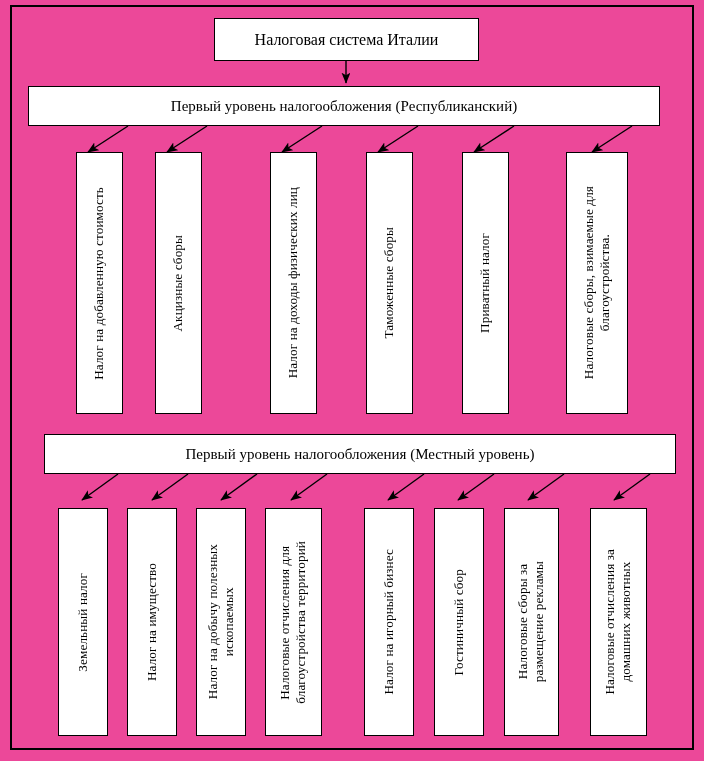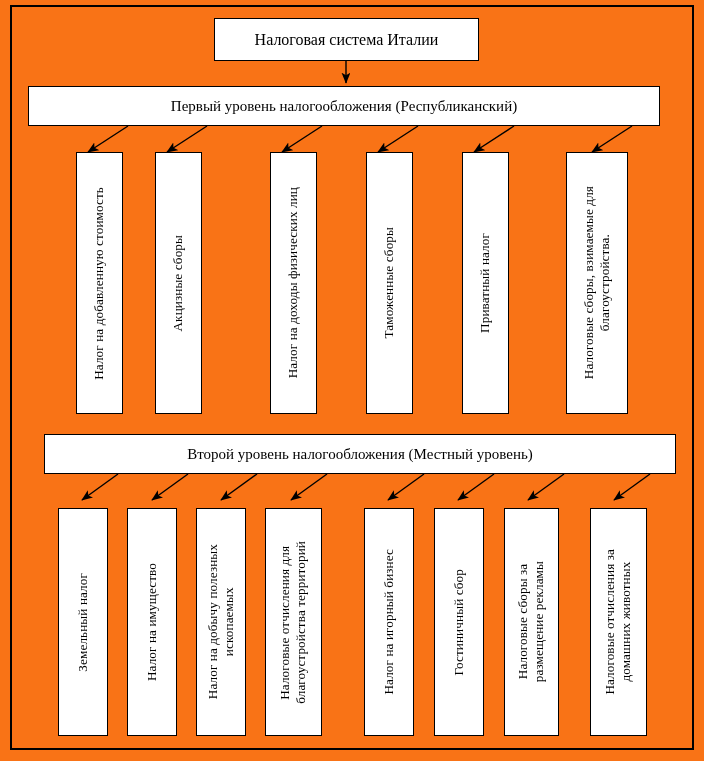--- a/index.html
+++ b/index.html
@@ -10,21 +10,21 @@
   }
   body {
     font-family: "Liberation Serif", "DejaVu Serif", serif;
     color: #000000;
   }
 
   #canvas {
     position: relative;
     width: 704px;
     height: 761px;
-    background: #f97316;
+    background: #ec4899;
     overflow: hidden;
   }
 
   
   .page-frame {
     position: absolute;
     left: 10px;
     top: 5px;
     width: 684px;
     height: 745px;
@@ -155,21 +155,21 @@
   </div>
   <div class="nbox v-text" style="left:462px; top:152px; width:47px; height:262px;">
     <span class="vlabel">Приватный налог</span>
   </div>
   <div class="nbox v-text" style="left:566px; top:152px; width:62px; height:262px;">
     <span class="vlabel">Налоговые сборы, взимаемые для
 благоустройства.</span>
   </div>
 
   <div class="nbox h-text" id="box-level2">
-    <span class="lbl">Второй уровень налогообложения (Местный уровень)</span>
+    <span class="lbl">Первый уровень налогообложения (Местный уровень)</span>
   </div>
 
   <div class="nbox v-text" style="left:58px;  top:508px; width:50px; height:228px;">
     <span class="vlabel">Земельный налог</span>
   </div>
   <div class="nbox v-text" style="left:127px; top:508px; width:50px; height:228px;">
     <span class="vlabel">Налог на имущество</span>
   </div>
   <div class="nbox v-text" style="left:196px; top:508px; width:50px; height:228px;">
     <span class="vlabel">Налог на добычу полезных

